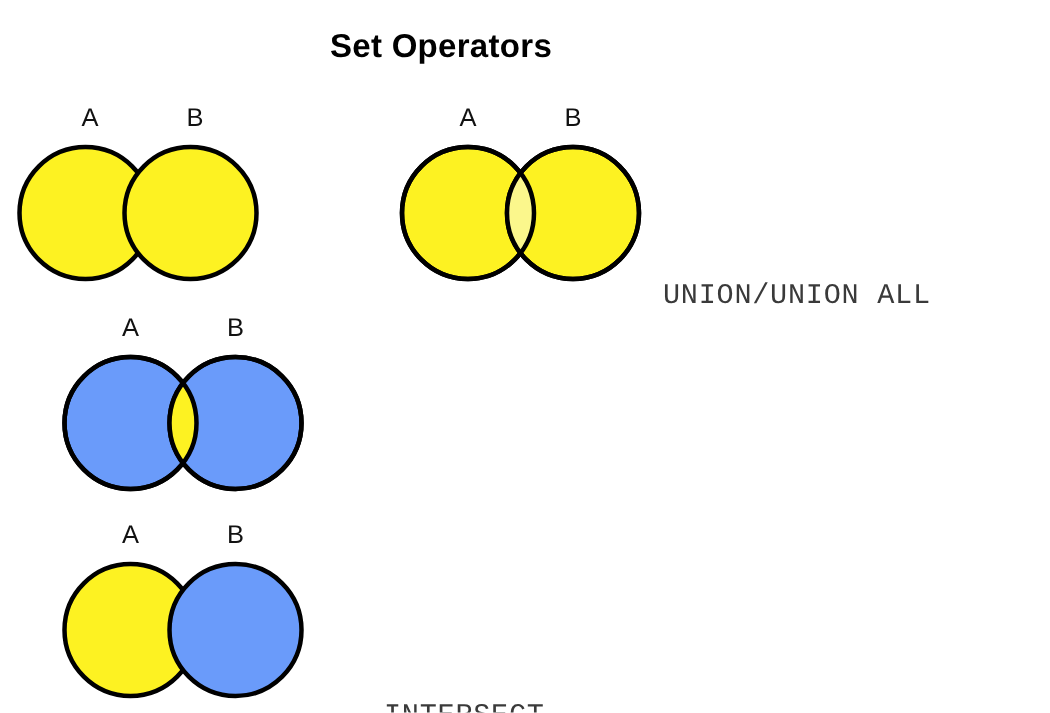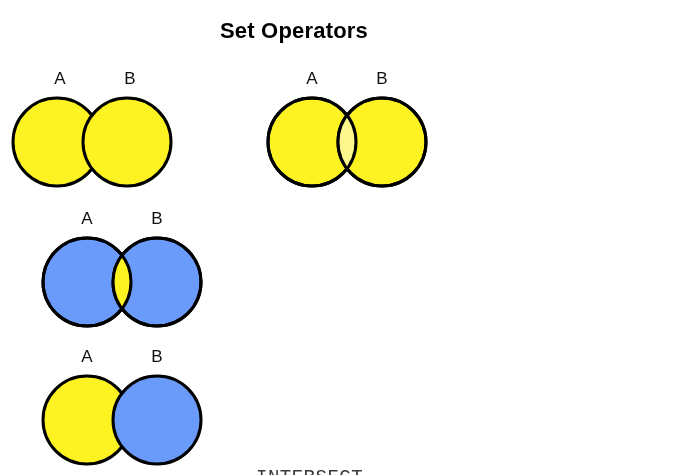--- a/index.html
+++ b/index.html
@@ -82,20 +82,21 @@
     <text class="set-label" x="127" y="24">B</text>
     <circle cx="57" cy="82" r="44" fill="#FDF222" stroke="#000000" stroke-width="3"></circle>
     <circle cx="127" cy="82" r="44" fill="#FDF222" stroke="#000000" stroke-width="3"></circle>
     <g clip-path="url(#clip-union-a)">
       <circle cx="127" cy="82" r="44" fill="#FBF78C"></circle>
     </g>
     <circle cx="57" cy="82" r="44" fill="none" stroke="#000000" stroke-width="3"></circle>
     <circle cx="127" cy="82" r="44" fill="none" stroke="#000000" stroke-width="3"></circle>
   </svg>
 
+  <div class="op-label" id="label-union">UNION/UNION ALL</div>
 </div>
 
 <div class="diagram-row" id="row-intersect">
 
   <svg class="venn-svg" id="venn-intersect" width="220" height="140" viewBox="0 0 220 140" style="left:30px;">
     <defs>
       <clipPath id="clip-int-a">
           <circle cx="57" cy="82" r="44"></circle>
         </clipPath>
     </defs>

